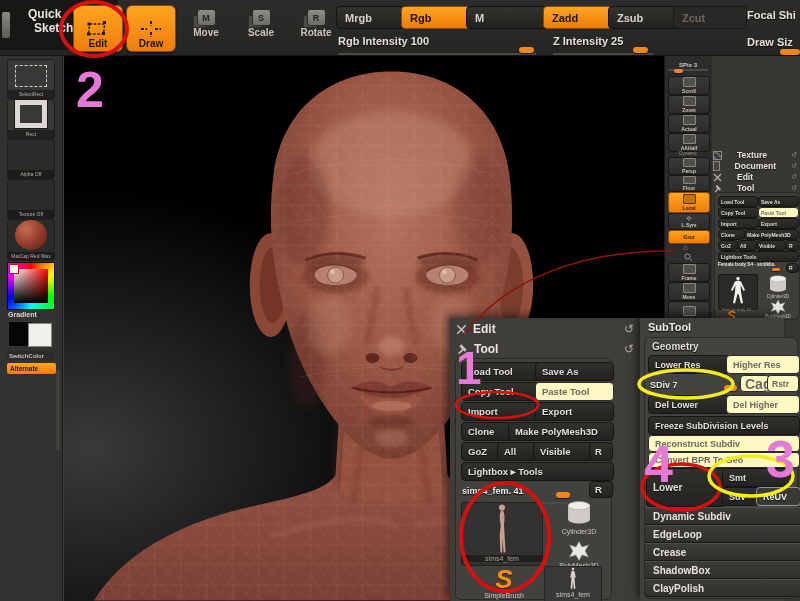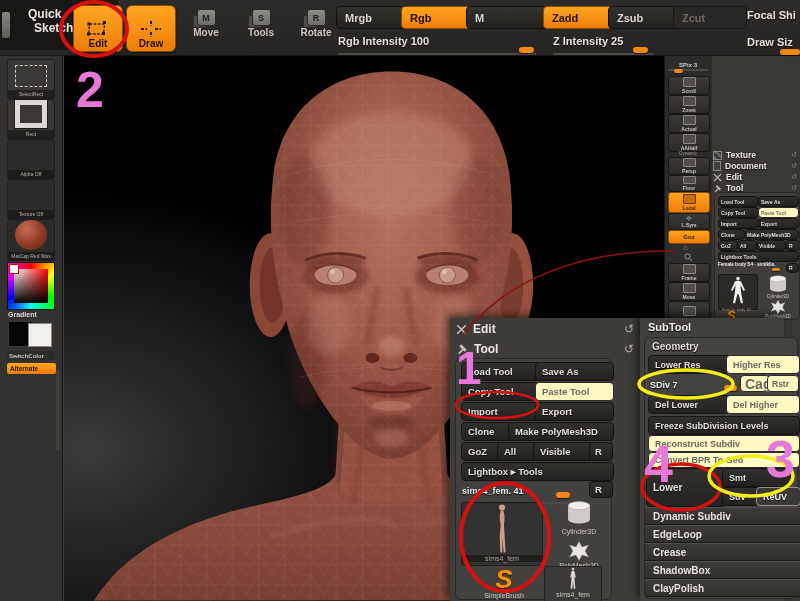--- a/index.html
+++ b/index.html
@@ -30,21 +30,21 @@
   
   #rightshelf{left:664px;top:55px;width:48px;height:546px;background:#2e2c2a;border-left:1px solid #191817;z-index:5;}
   .sb{left:668px;width:40px;background:linear-gradient(#3b3937,#2d2b29);border:1px solid #191817;border-radius:3px;
       display:flex;flex-direction:column;align-items:center;justify-content:center;gap:1px;}
   .sb .mi{width:11px;height:8px;background:#514f4b;border:1px solid #8b8885;border-radius:1px;}
   .sb span{font-size:5px;color:#c9c6c1;font-weight:bold;}
   .sb-orange{background:linear-gradient(#ffa51f,#ee7d0a);border:1px solid #8a4a05;}
   .sb-orange span{color:#2a1a05;}
   
   #tray{left:712px;top:55px;width:88px;height:546px;background:#393734;z-index:6;}
-  .menu-row{left:713px;width:86px;height:10px;display:flex;align-items:center;gap:4px;}
+  .menu-row{left:713px;width:86px;height:10px;display:flex;align-items:center;gap:15px;}
   .menu-row .mlabel{font-size:8.5px;font-weight:bold;color:#e8e5e0;text-shadow:0 1px 1px rgba(0,0,0,.7);}
   .menu-row .mreset{margin-left:auto;font-size:7px;color:#8a8782;padding-right:2px;}
   
   .panel{background:#3f3d3a;box-shadow:-3px -3px 8px rgba(0,0,0,.55);}
   .group{border:1px solid #2a2927;border-radius:6px;background:#454340;}
   .pb{background:linear-gradient(#32302d,#242321);border:1px solid #161514;border-radius:4px;
       color:#e3e0da;font-weight:bold;display:flex;align-items:center;padding-left:6px;
       text-shadow:0 1px 1px rgba(0,0,0,.8);}
   .pb-dis{background:#fef9c3;border:1px solid #2d2c2a;color:#6b6863;text-shadow:none;}
   .pb-lit{background:#3a3936;border:1px solid #96938c;color:#efede8;}
@@ -342,21 +342,21 @@
         <path d="M2 9 H8 M16 9 H22 M12 1 V6 M12 12 V17" stroke="#241704" stroke-width="2" stroke-dasharray="3,1.6"></path>
       </svg>
       <span>Draw</span>
     </div>
     <div class="abs tb-tool" style="left:184px;top:9px;width:44px;">
       <span class="keysq">M</span>
       <span>Move</span>
     </div>
     <div class="abs tb-tool" style="left:239px;top:9px;width:44px;">
       <span class="keysq">S</span>
-      <span>Tools</span>
+      <span>Scale</span>
     </div>
     <div class="abs tb-tool" style="left:293px;top:9px;width:46px;">
       <span class="keysq">R</span>
       <span>Rotate</span>
     </div>
     <div class="abs mode-btn mode-dark" style="left:336px;top:6px;width:60px;text-align:center;">Mrgb</div>
     <div class="abs mode-btn mode-orange" style="left:401px;top:6px;width:60px;">Rgb</div>
     <div class="abs mode-btn mode-dark" style="left:466px;top:6px;width:72px;">M</div>
     <div class="abs mode-btn mode-orange" style="left:543px;top:6px;width:60px;">Zadd</div>
     <div class="abs mode-btn mode-dark" style="left:608px;top:6px;width:60px;">Zsub</div>

